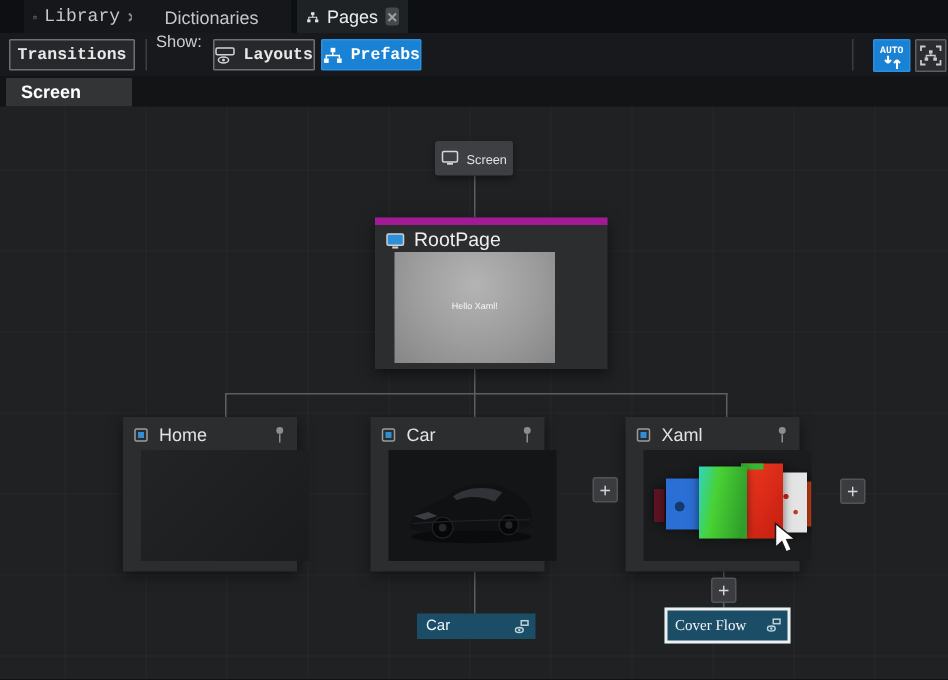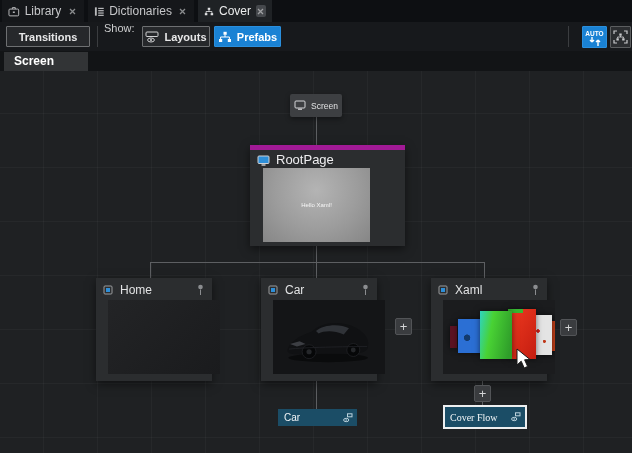--- a/index.html
+++ b/index.html
@@ -6,29 +6,29 @@
   html,body { background:#0d0f12; }
   #app {
     position:relative; width:632px; height:453px; overflow:hidden;
     font-family:"Liberation Sans", sans-serif;
     background:#0d0f12; color:#d8d9da; user-select:none;
   }
   
   #tabbar { position:absolute; left:0; top:0; width:632px; height:22px; background:#0d0f12; }
   .tab { position:absolute; top:0; height:22px; display:flex; align-items:center; gap:5px;
          padding:0 6px; background:#15171a; color:#c6c7c9; font-size:12px; }
-  #tab-library { left:2px; width:82px; }
-  #tab-dictionaries { left:88px; width:106px; }
+  #tab-library { left:16px; width:82px;font-family:Liberation Mono, monospace; }
+  #tab-dictionaries { left:88px; width:106px;flex-direction:column; }
   #tab-pages { left:198px; width:74px; background:#1f2225; color:#eceded; }
   .tab-close { width:12px; height:12px; display:flex; align-items:center; justify-content:center; border-radius:2px; }
   #tab-pages .tab-close { background:#45484c; }
   
   #toolbar { position:absolute; left:0; top:22px; width:632px; height:29px; background:#17191c; }
   .tb-btn { position:absolute; top:4px; height:21px; background:#26282b; border:1px solid #6e7072;
-            border-radius:1px; color:#e8e8e9; font-family:Liberation Sans, sans-serif;
+            border-radius:1px; color:#e8e8e9; font-family:Liberation Mono, monospace;
             font-size:11px; font-weight:bold; display:flex; align-items:center; justify-content:center; gap:5px; }
   #btn-transitions { left:6px; width:84px; }
   .vsep { position:absolute; top:4px; width:1px; height:21px; background:#3b3d40; }
   #sep-left { left:97px; } #sep-right { left:568px; }
   #show-label { position:absolute; left:104px; top:0; font-size:11px; color:#cccdce; }
   #btn-layouts { left:142px; width:68px; }
   #btn-prefabs { left:214px; width:67px; background:#1a82d4; border-color:#2a8fdd; color:#fff; }
   #btn-auto { left:582px; width:25px; height:22px; background:#1a82d4; border:1px solid #2a8fdd;
               flex-direction:column; gap:0; padding-top:1px; }
   #btn-auto .auto-txt { font-size:6.5px; font-weight:bold; color:#fff; line-height:7px; }
@@ -64,21 +64,21 @@
                    box-shadow:0 3px 9px rgba(0,0,0,0.5); }
   #rootpage-accent { position:absolute; left:0; top:0; width:155px; height:5px; background:#a21a96; }
   #rootpage-header { position:absolute; left:7px; top:7px; height:15px; display:flex; align-items:flex-end; gap:6px; }
   #rootpage-header span { font-size:13px; color:#eeeef0; }
   #rootpage-preview { position:absolute; left:13px; top:23px; width:107px; height:74px;
                       background:radial-gradient(ellipse at 50% 30%, #b4b4b4 0%, #9c9c9c 55%, #868686 100%);
                       display:flex; align-items:center; justify-content:center; }
   #rootpage-preview span { font-size:6px; color:rgba(255,255,255,0.9); }
   
   .page-node { position:absolute; top:207px; width:116px; height:103px; background:#2b2d2f;
-               box-shadow:0 3px 9px rgba(0,0,0,0.5);margin-left:14px; }
+               box-shadow:0 3px 9px rgba(0,0,0,0.5); }
   #node-home { left:82px; } #node-car { left:247px; } #node-media { left:417px; }
   .pn-header { position:absolute; left:6px; top:3px; right:6px; height:17px; display:flex; align-items:center; gap:6px; }
   .pn-header span { font-size:12px; color:#e2e3e4; }
   .pn-pin { position:absolute; right:2px; top:3px; }
   .pn-preview { position:absolute; left:12px; top:22px; width:112px; height:74px; overflow:hidden; }
   #preview-home { background:linear-gradient(135deg,#232426 0%,#1a1b1d 100%); }
   #preview-car { background:#141517; display:flex; align-items:center; justify-content:center; }
   #preview-media { background:#1b1c1e; position:absolute; }
   
   .cover { position:absolute; box-shadow:0 0 6px rgba(0,0,0,0.55); }
@@ -146,21 +146,21 @@
           </svg>
         </span>
     </div>
     <div class="tab" id="tab-pages">
       <svg width="12" height="11" viewBox="0 0 12 11">
           <rect x="4.5" y="1" width="3" height="2.6" fill="#dfe0e1"></rect>
           <rect x="1" y="7.4" width="3" height="2.6" fill="#dfe0e1"></rect>
           <rect x="8" y="7.4" width="3" height="2.6" fill="#dfe0e1"></rect>
           <path d="M6,3.6 V5.5 M2.5,7.4 V5.5 H9.5 V7.4" fill="none" stroke="#dfe0e1"></path>
         </svg>
-      <span class="tab-label">Cover</span>
+      <span class="tab-label">Pages</span>
       <span class="tab-close">
           <svg width="7" height="7" viewBox="0 0 7 7">
             <path d="M1,1 L6,6 M6,1 L1,6" stroke="#9fa1a3" stroke-width="1.3"></path>
           </svg>
         </span>
     </div>
   </div>
 
   <div id="toolbar">
     <button class="tb-btn" id="btn-transitions">Transitions</button>

